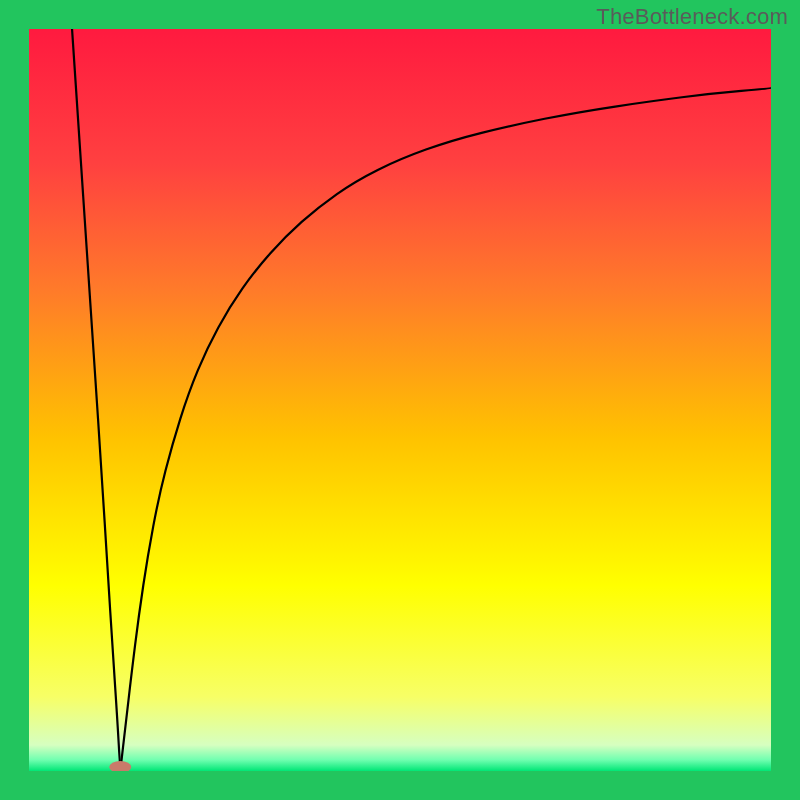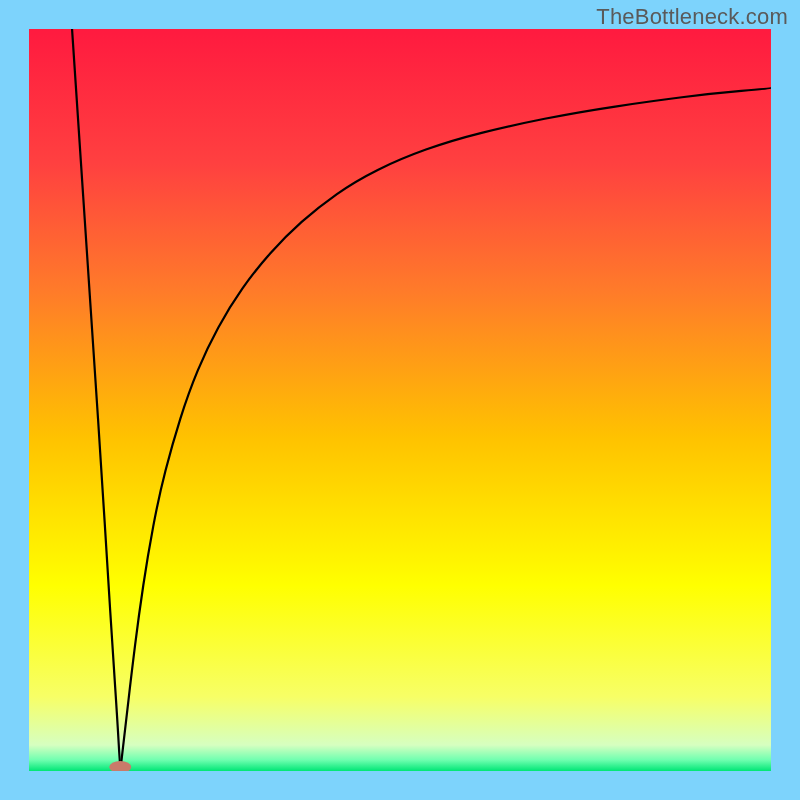--- a/index.html
+++ b/index.html
@@ -8,21 +8,21 @@
     width: 800px;
     height: 800px;
     overflow: hidden;
     background: #000;
     font-family: Arial, Helvetica, sans-serif;
   }
   .frame {
     position: relative;
     width: 800px;
     height: 800px;
-    background: #7dd3fc;
+    background: #22c55e;
   }
   .plot-area {
     position: absolute;
     left: 29px;
     top: 29px;
     width: 742px;
     height: 742px;
   }
   .watermark {
     position: absolute;

